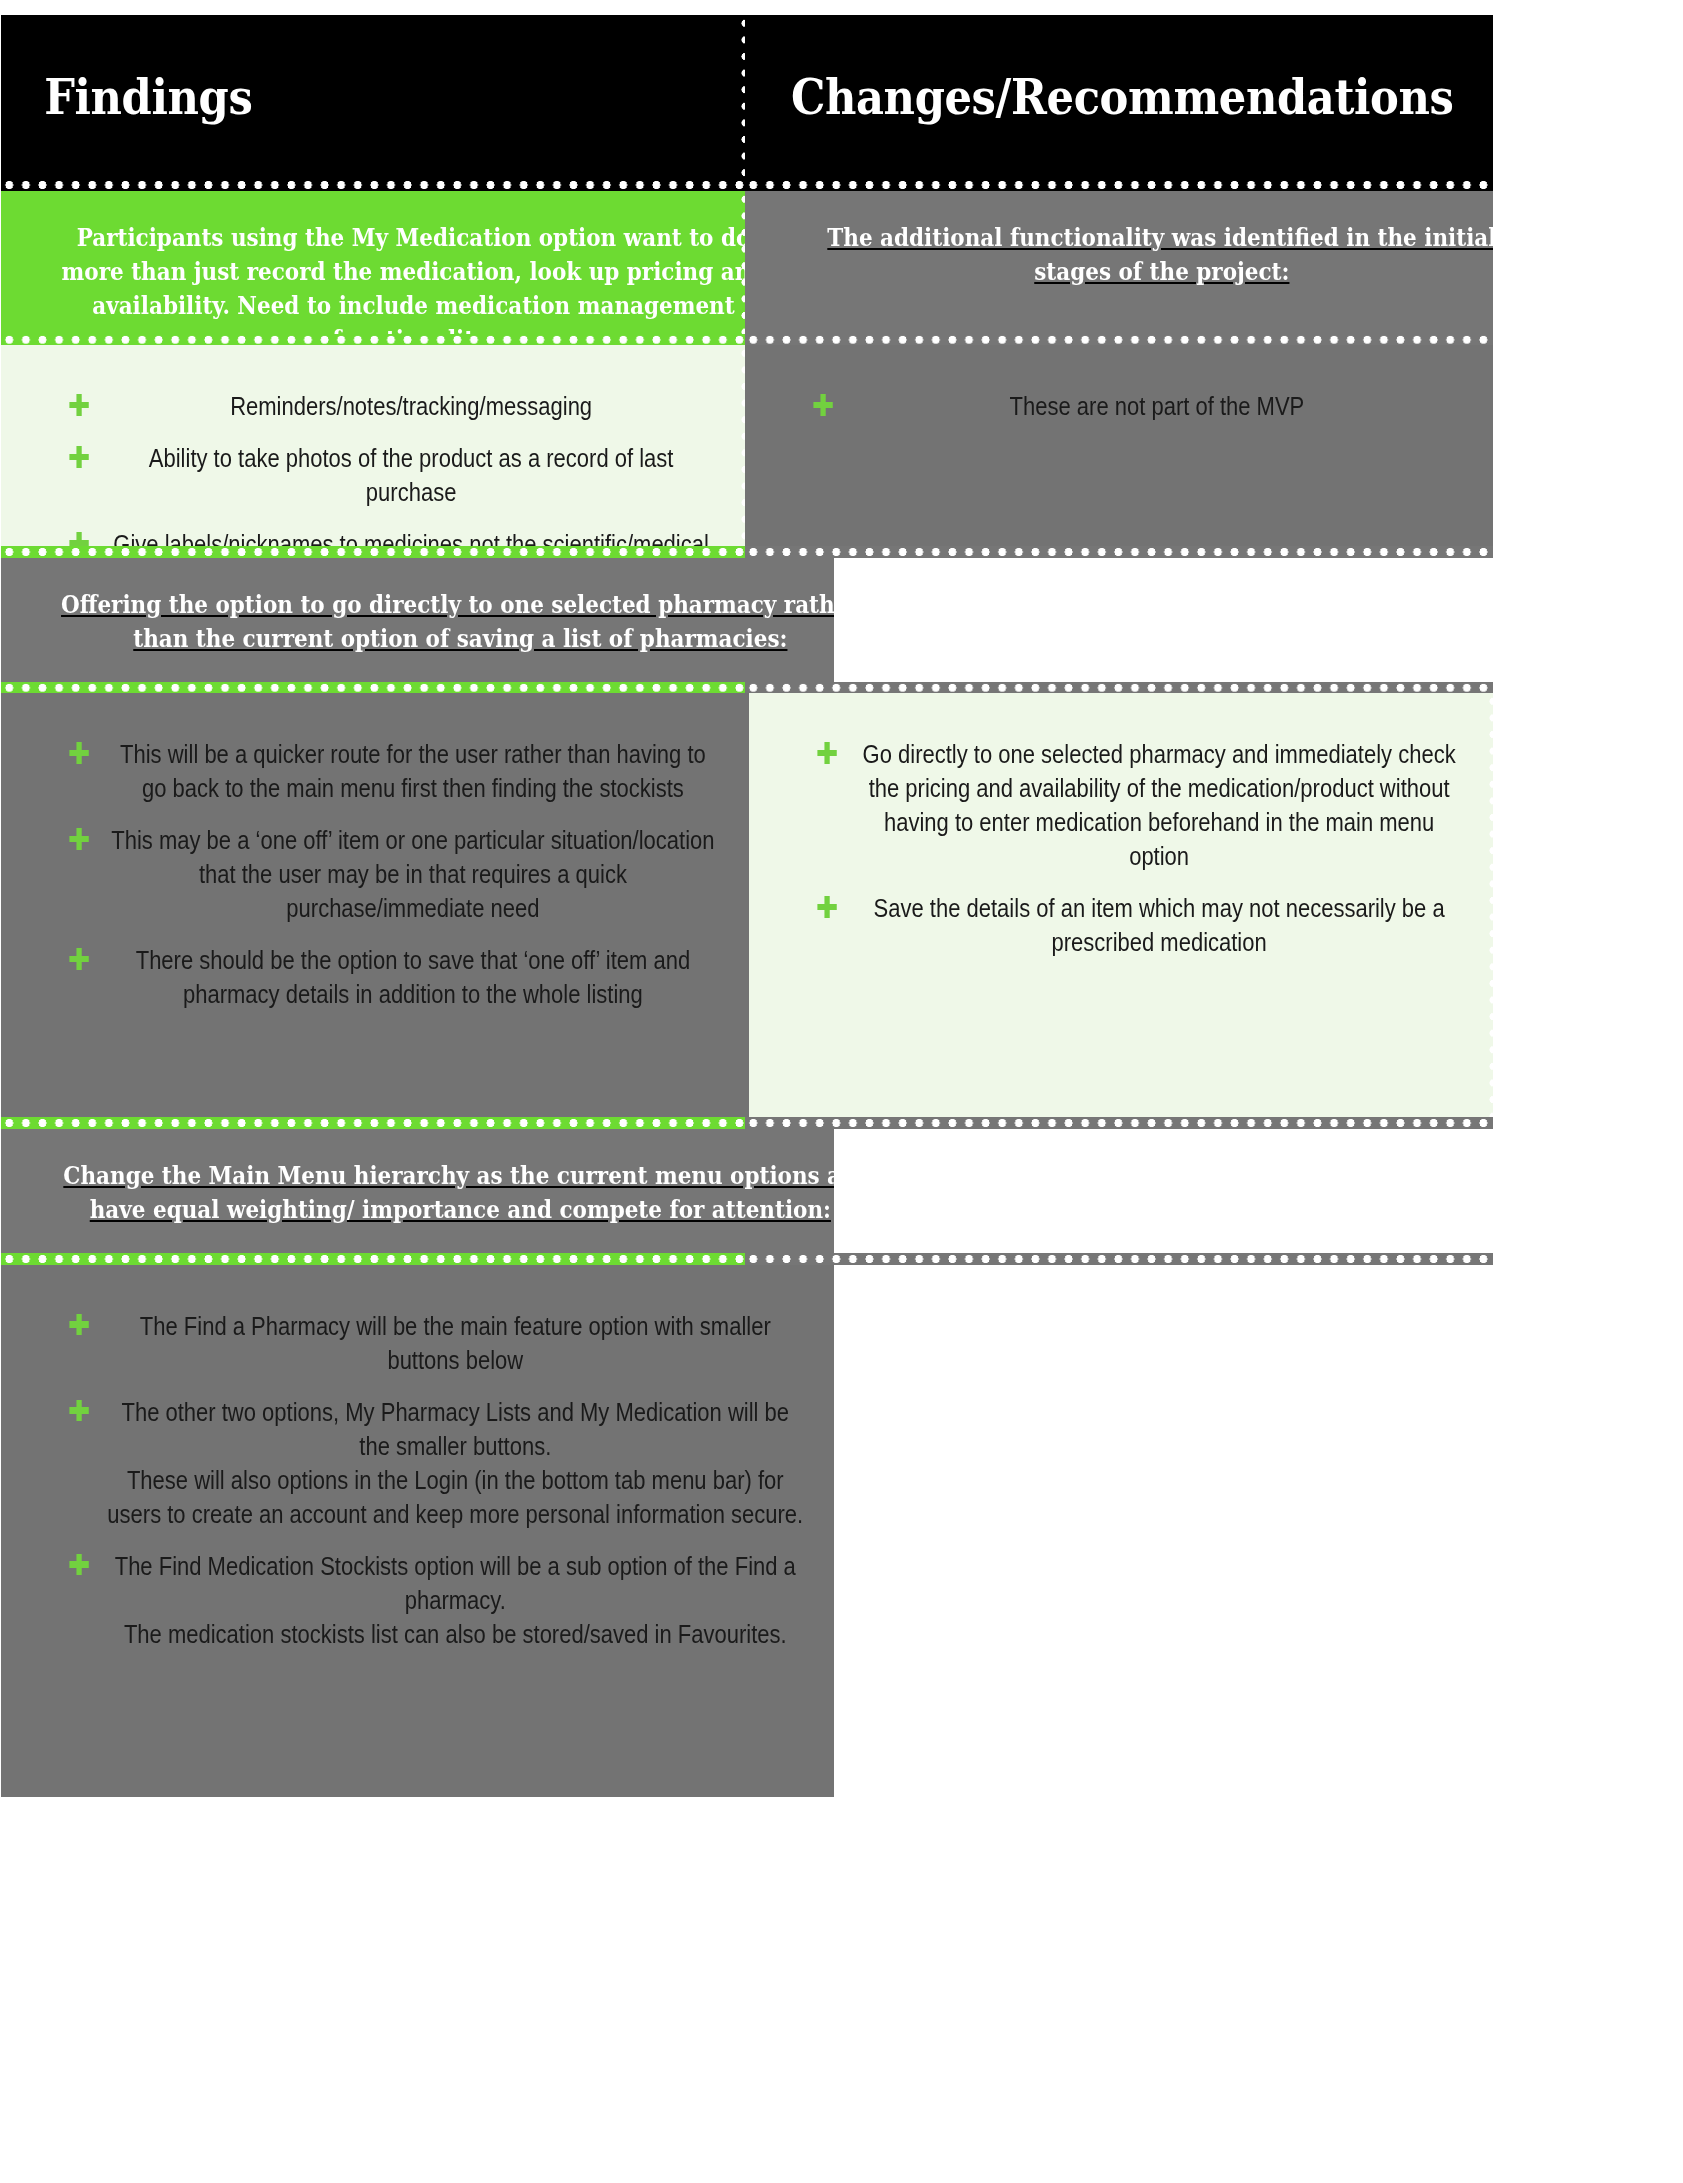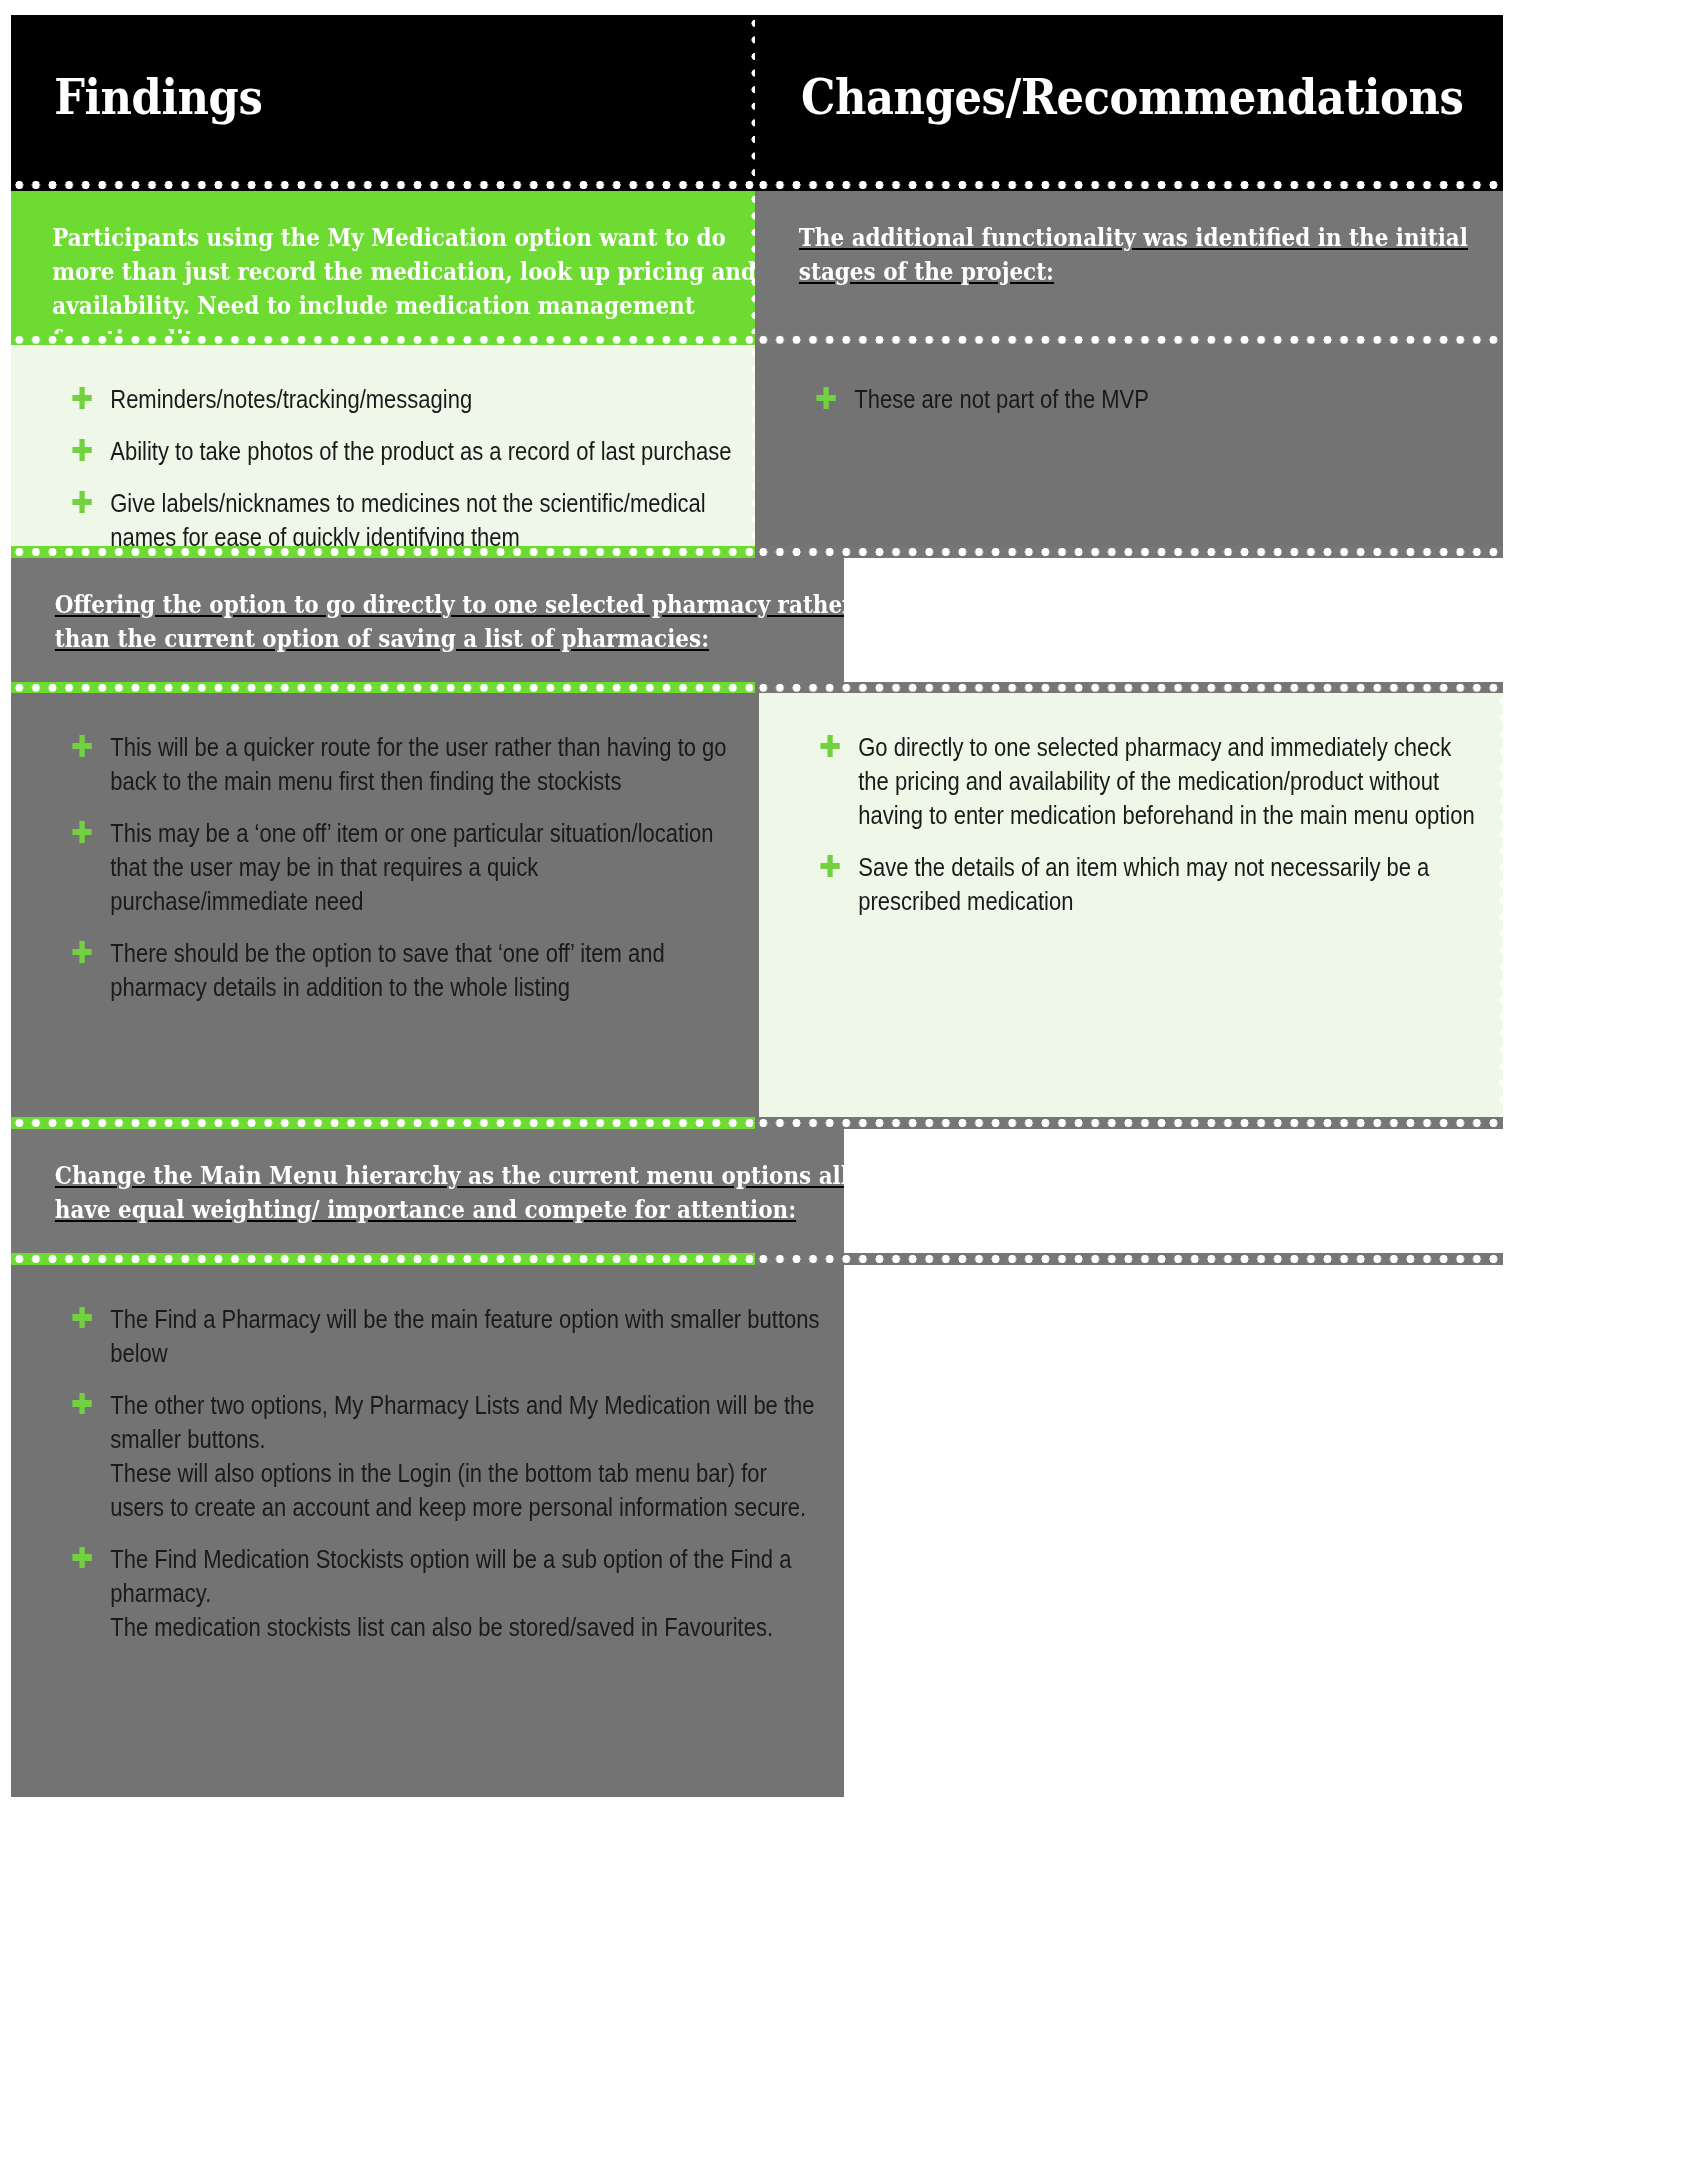--- a/index.html
+++ b/index.html
@@ -10,24 +10,25 @@
   }
   body {
     width: 1683px;
     height: 2183px;
     font-family: "Liberation Sans", sans-serif;
     -webkit-font-smoothing: antialiased;
   }
 
   #sheet {
     position: absolute;
-    left: 11px;
+    left: 1px;
     top: 15px;
     width: 1492px;
     height: 2148px;
+    text-align: center;
   }
 
   
   .row {
     display: flex;
     width: 100%;
     box-sizing: border-box;
   }
   .cell {
     box-sizing: border-box;
@@ -114,21 +115,21 @@
     transform-origin: left top;
     width: 116%;
   }
   .stmt-right .stmt-text { padding-left: 51px; }
 
   
   .list-left  { background: #eff8e8; }
   .list-right { background: #737373; }
   .bullets {
     list-style: none;
-    margin: 9px;
+    margin: 16px;
     padding: 28px 53px 28px 48px;
   }
   .bullets li {
     position: relative;
     padding-left: 48px;
     margin-bottom: 18px;
     font-family: "Liberation Sans", sans-serif;
     font-weight: 300;
     font-size: 25px;
     line-height: 1.36;

